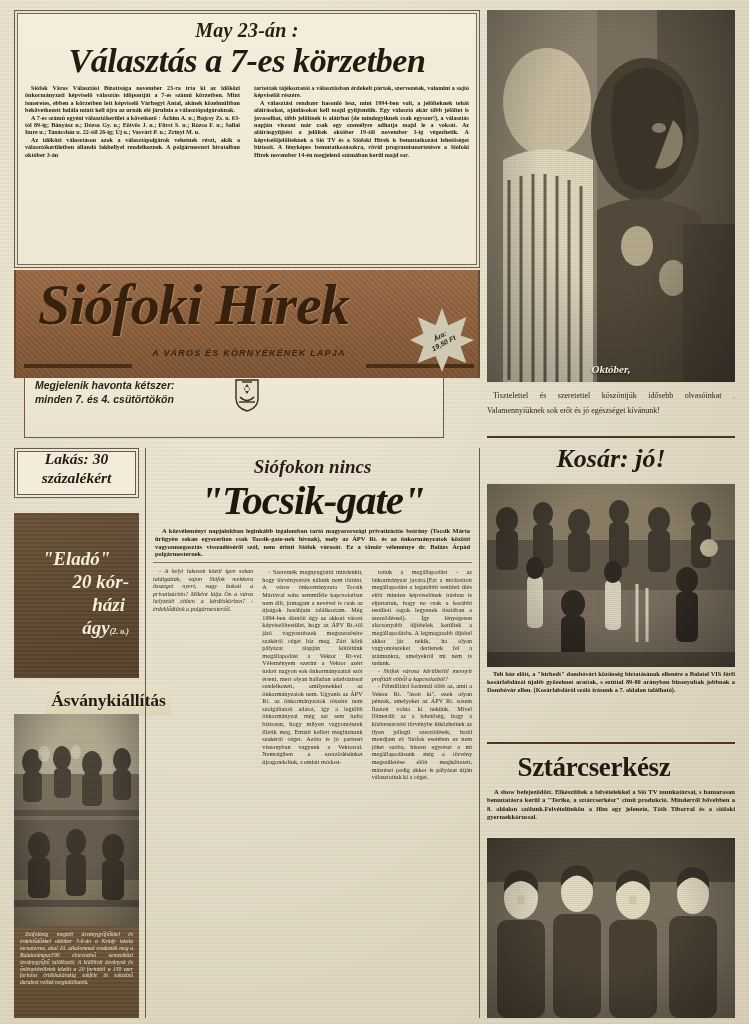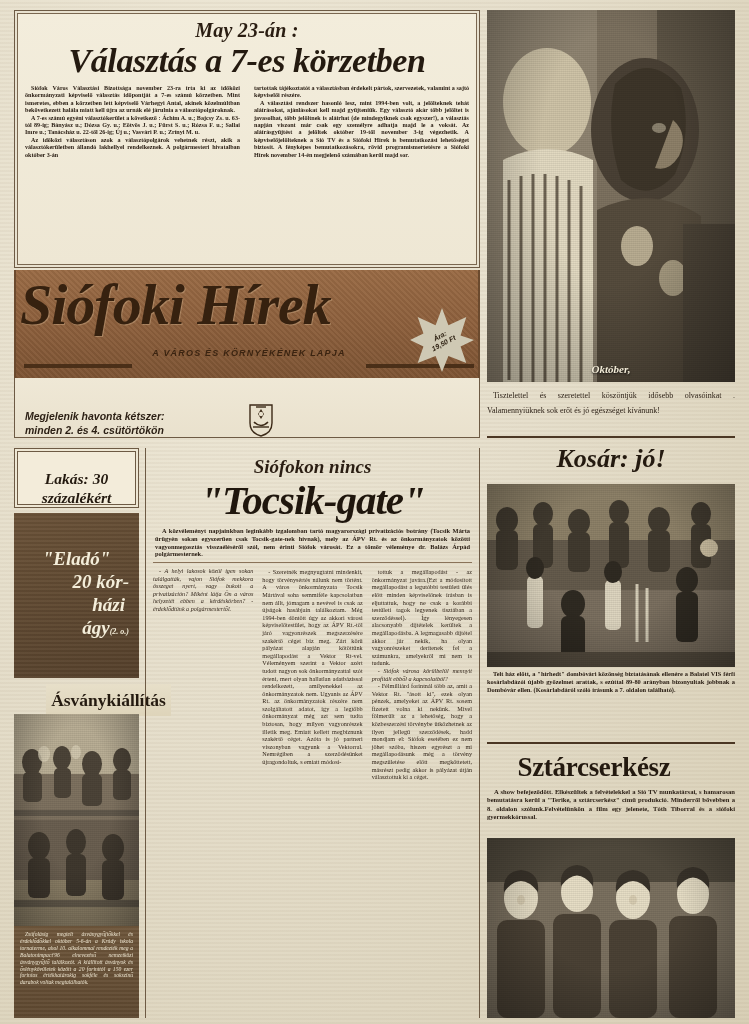--- a/index.html
+++ b/index.html
@@ -61,21 +61,21 @@
   
   .masthead{
     position:absolute;left:14px;top:270px;width:466px;height:108px;
     background:
       repeating-linear-gradient(45deg, rgba(0,0,0,.05) 0 2px, rgba(255,255,255,.03) 2px 4px),
       linear-gradient(180deg,#9a6b45 0%,#8c5f3c 55%,#7d5434 100%);
     border-left:2px solid #6b4a2e;border-right:2px solid #6b4a2e;
     box-sizing:border-box;overflow:hidden;
   }
   .mast-title{
-    position:absolute;left:4px;top:4px;width:446px;
+    position:absolute;left:22px;top:4px;width:446px;
     font-family:"Liberation Serif", serif;font-style:italic;font-weight:bold;
     font-size:58px;line-height:62px;color:#36210f;
     text-shadow:1px 1px 0 rgba(255,230,190,.25);
     letter-spacing:-1px;
   }
   .mast-tag{
     position:absolute;left:0;top:78px;width:466px;text-align:center;
     font-family:"Liberation Sans", sans-serif;font-style:italic;font-weight:bold;
     font-size:9px;letter-spacing:1.2px;color:#3b2411;
   }
@@ -89,45 +89,45 @@
     clip-path:polygon(50% 0%,60% 27%,88% 14%,79% 43%,100% 50%,79% 60%,88% 86%,60% 75%,50% 100%,40% 75%,12% 86%,21% 60%,0% 50%,21% 40%,12% 14%,40% 27%);
     display:flex;align-items:center;justify-content:center;
     box-shadow:0 0 2px rgba(0,0,0,.4);
   }
   .price-star span{
     display:block;transform:rotate(-28deg);text-align:center;
     font-family:"Liberation Sans", sans-serif;font-weight:bold;font-style:italic;
     font-size:7px;line-height:8px;color:#2e2112;
   }
   .mastinfo{
-    position:absolute;left:14px;top:378px;width:466px;height:60px;
+    position:absolute;left:24px;top:378px;width:420px;height:60px;
     border:1px solid #6d5a44;border-top:none;
     background:linear-gradient(180deg,#efe8d6,#e9e1cd);
-    box-sizing:border-box;display:flex;align-items:flex-end;
+    box-sizing:border-box;display:flex;align-items:flex-start;
   }
   .mastinfo .freq{
     width:47%;padding-left:10px;box-sizing:border-box;
     font-family:"Liberation Sans", sans-serif;font-style:italic;font-weight:bold;
     font-size:10.5px;line-height:14px;color:#2b1f14;
   }
   .crest{width:12%;display:flex;justify-content:center;}
   .crest svg{display:block;}
   .issuebox{
     width:41%;margin-right:8px;border:1px solid #6d5a44;height:26px;
     display:flex;align-items:center;justify-content:center;
     font-family:"Liberation Sans", sans-serif;font-style:italic;font-weight:bold;
     font-size:9.5px;color:#2b1f14;background:#f1ead8;
   }
 
   
   .box-lakas{
-    position:absolute;left:14px;top:448px;width:125px;height:60px;
+    position:absolute;left:14px;top:448px;width:125px;height:50px;
     border:1px solid #6d5a44;box-shadow:inset 0 0 0 2px #eee7d4, inset 0 0 0 3px #6d5a44;
     background:#f3ecda;box-sizing:border-box;
-    display:flex;align-items:flex-end;justify-content:center;text-align:center;
+    display:flex;align-items:flex-start;justify-content:center;text-align:center;
   }
   .box-lakas span{
     font-family:"Liberation Serif", serif;font-weight:bold;font-style:italic;
     font-size:15.5px;line-height:19px;color:#241a10;
   }
   .box-elado{
     position:absolute;left:14px;top:513px;width:125px;height:165px;
     background:
       repeating-linear-gradient(0deg, rgba(255,255,255,.03) 0 2px, rgba(0,0,0,.05) 2px 4px),
       linear-gradient(160deg,#6a5238 0%,#5d4730 60%,#55402b 100%);
@@ -274,21 +274,21 @@
       <span>
         <b>Ára:</b><br>
         <b>19,50 Ft</b>
       </span>
     </div>
   </div>
 
   <div class="mastinfo">
     <div class="freq">
       <div>Megjelenik havonta kétszer:</div>
-      <div>minden 2. és 4. csütörtökön</div>
+      <div>minden 7. és 4. csütörtökön</div>
     </div>
     <div class="crest">
       <svg width="26" height="34" viewBox="0 0 26 34" aria-hidden="true">
         <path d="M2 2 H24 V20 Q24 30 13 33 Q2 30 2 20 Z" fill="#e9e1cd" stroke="#3c2a18" stroke-width="1.4"></path>
         <path d="M13 6 L16 11 L13 16 L10 11 Z" fill="#3c2a18"></path>
         <circle cx="13" cy="11" r="2.2" fill="#e9e1cd"></circle>
         <path d="M6 19 q7 7 14 0" stroke="#3c2a18" stroke-width="1.6" fill="none"></path>
         <path d="M5 24 h16" stroke="#3c2a18" stroke-width="1.4"></path>
         <path d="M8 4 h10" stroke="#3c2a18" stroke-width="1.4"></path>
       </svg>

